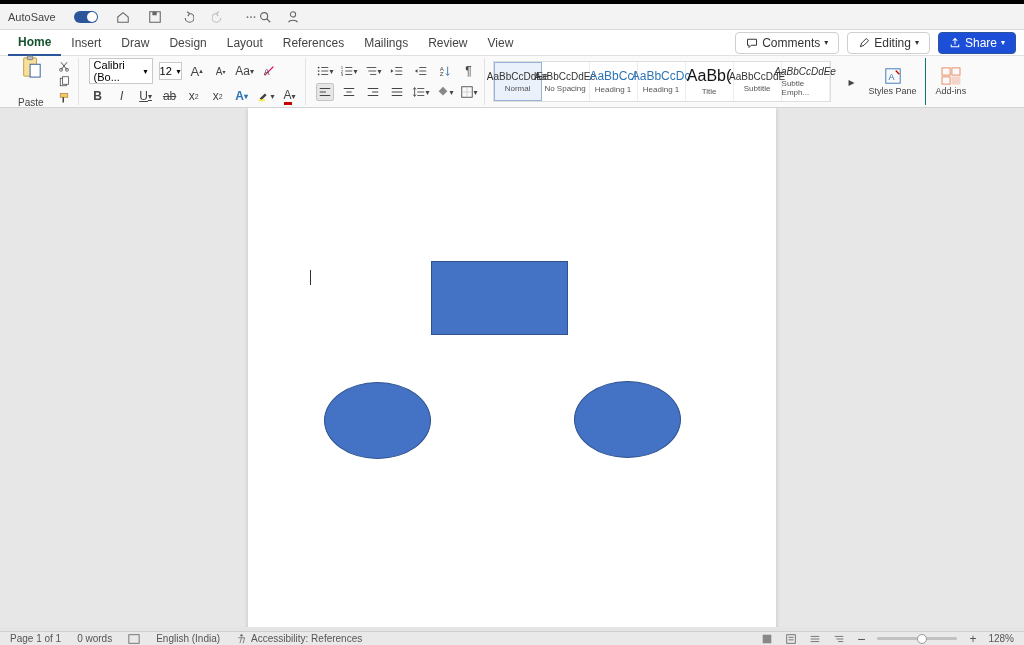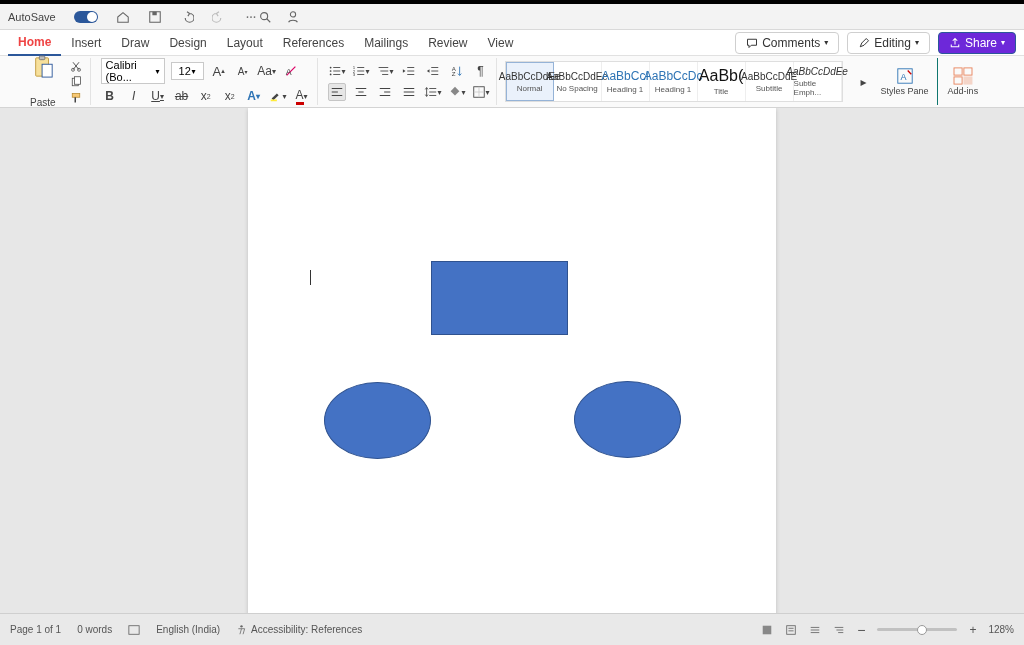--- a/index.html
+++ b/index.html
@@ -18,39 +18,39 @@
 .toggle::after { content: ""; position: absolute; right: 1px; top: 1px; width: 10px; height: 10px; background: white; border-radius: 50%; }
 .tb-icon { width: 14px; height: 14px; display: inline-block; color: #666; }
 .tb-icon svg { width: 100%; height: 100%; display: block; }
 .doc-icon { width: 12px; height: 14px; background: #2b579a; display: inline-block; border-radius: 1px; position:relative;}
 .doc-icon::before{content:"";position:absolute;background:white;left:2px;top:3px;width:8px;height:1px;box-shadow:0 2px 0 white,0 4px 0 white;}
 .saved-text { color: #8a8a8a; }
 
 
 .ribbon-tabs { height: 26px; background: #fff; display: flex; align-items: center; padding: 0 8px; border-bottom: 1px solid #e1e1e1; }
 .tab { padding: 0 10px; font-size: 12px; color: #444; cursor: pointer; height: 26px; display: flex; align-items: center; }
-.tab.active { font-weight: 600; color: #ef4444; border-bottom: 2px solid #2b579a; }
+.tab.active { font-weight: 600; color: #14532d; border-bottom: 2px solid #2b579a; }
 .ribbon-right { margin-left: auto; display: flex; align-items: center; gap: 8px; }
 .pill-btn { display: flex; align-items: center; gap: 4px; font-size: 12px; padding: 3px 10px; border: 1px solid #cfcfcf; border-radius: 4px; background: #fff; color: #333; cursor: pointer; }
-.pill-btn.share { background: #6d28d9; border-color: #2b579a; color: #fff; }
+.pill-btn.share { background: #1d4ed8; border-color: #2b579a; color: #fff; }
 .chev { font-size: 8px; color: inherit; }
 
 
 .ribbon { height: 52px; background: #fafafa; border-bottom: 1px solid #d4d4d4; display: flex; align-items: stretch; padding: 2px 6px; gap: 4px; }
 .group { display: flex; flex-direction: column; justify-content: center; padding: 0 6px; border-right: 1px solid #e3e3e3; }
 .group.noborder { border-right: none; }
 .row { display: flex; align-items: center; gap: 6px; }
 .row + .row { margin-top: 3px; }
-.big-btn { display: flex; flex-direction: column; align-items: center; justify-content: center; gap: 18px; padding: 2px 6px; cursor: pointer; margin-left: 12px; }
+.big-btn { display: flex; flex-direction: column; align-items: center; justify-content: center; gap: 18px; padding: 2px 6px; cursor: pointer; }
 .big-btn .lbl { font-size: 10px; color: #444; }
 .paste-ico { width: 22px; height: 24px; }
 .mini { display: flex; flex-direction: column; gap: 2px; }
 .mini-item { width: 16px; height: 14px; display:flex; align-items:center; justify-content:center; cursor:pointer; }
 .font-sel { width: 64px; height: 26px; font-size: 11px; border: 1px solid #c9c9c9; background:white; display:flex; align-items:center; padding:0 4px; justify-content: space-between; }
-.size-sel { width: 33px; height: 18px; font-size: 11px; border: 1px solid #c9c9c9; background:white; display:flex; align-items:center; padding:0 7px; justify-content: space-between; }
+.size-sel { width: 23px; height: 18px; font-size: 11px; border: 1px solid #c9c9c9; background:white; display:flex; align-items:center; padding:0 0; justify-content: space-between; }
 .fmt-btn { width: 18px; height: 18px; display:flex; align-items:center; justify-content:center; font-size: 12px; color: #444; cursor:pointer; border-radius:2px; }
 .fmt-btn.sel { background:#e6e6e6; border:1px solid #c5c5c5; }
 .fmt-btn svg { width: 14px; height: 14px; }
 .style-gallery { display:flex; align-items:stretch; gap:0; border:1px solid #dedede; background:white; height:44px; margin:3px 0;}
 .style-item { width: 48px; display:flex; flex-direction:column; align-items:center; justify-content:center; border-right:1px solid #eee; cursor:pointer; }
 .style-item.sel { border:1px solid #95b3d7; background:#eaf1fb; }
 .style-item .prev { font-size: 10px; color:#333; }
 .style-item .prev.blue { color:#2e74b5; font-size:12px; }
 .style-item .prev.big { font-size:16px; color:#111; }
 .style-item .prev.italic { font-style: italic; }
@@ -59,21 +59,21 @@
 .styles-pane .sp-lbl { font-size:9px; color:#444; line-height:1.1; text-align:center;}
 
 
 .workspace { position: absolute; top: 108px; bottom: 18px; left: 0; right: 0; background: #e7e7e7; overflow: hidden; }
 .page { position: absolute; left: 248px; top: 0; width: 528px; height: 700px; background: #fff; box-shadow: 0 1px 4px rgba(0,0,0,0.18); }
 .cursor { position:absolute; left: 310px; top: 162px; width:1px; height:15px; background:#333; }
 .shape-rect { position:absolute; background:#4472c4; border:1px solid #2f528f; }
 .shape-oval { position:absolute; background:#4472c4; border:1px solid #2f528f; border-radius:50%; }
 
 
-.statusbar { position:absolute; bottom:0; left:0; right:0; height:32px; background:#e9e9e9; border-top:1px solid #cfcfcf; display:flex; align-items:center; font-size:10px; color:#555; padding:0 10px; gap:16px;}
+.statusbar { position:absolute; bottom:0; left:0; right:0; height:14px; background:#e9e9e9; border-top:1px solid #cfcfcf; display:flex; align-items:center; font-size:10px; color:#555; padding:0 10px; gap:16px;}
 .statusbar .right-stat { margin-left:auto; display:flex; align-items:center; gap:12px; }
 .zoom-slider { width: 80px; height:3px; background:#c1c1c1; position:relative; border-radius:2px;}
 .zoom-slider::after{content:"";position:absolute;left:40px;top:-3px;width:8px;height:8px;border-radius:50%;background:#fff;border:1px solid #999;}
 .st-icon { width:12px; height:12px; display:inline-block; }
 </style>
 </head>
 <body>
 
 <div class="sysbar"></div>
 

